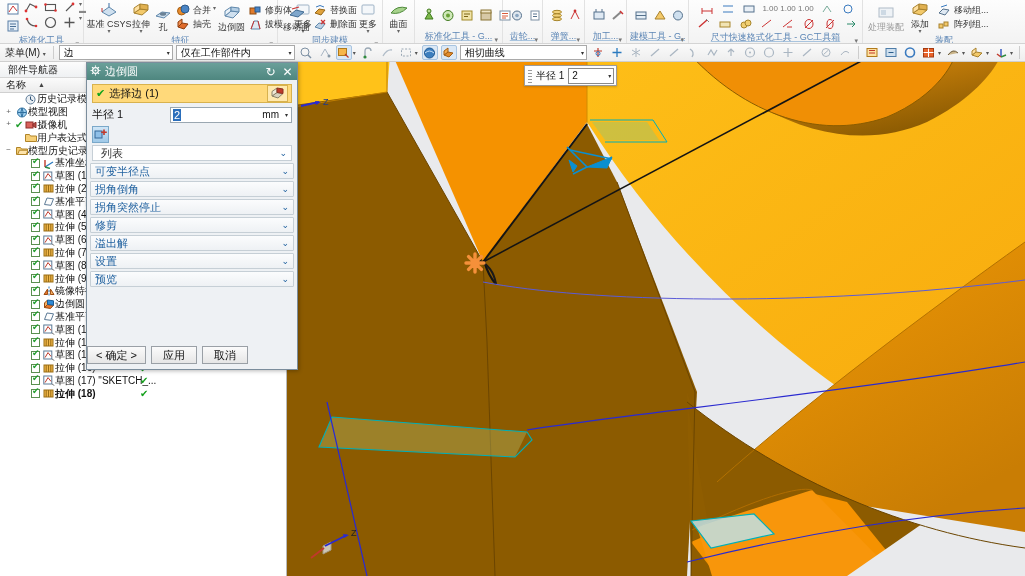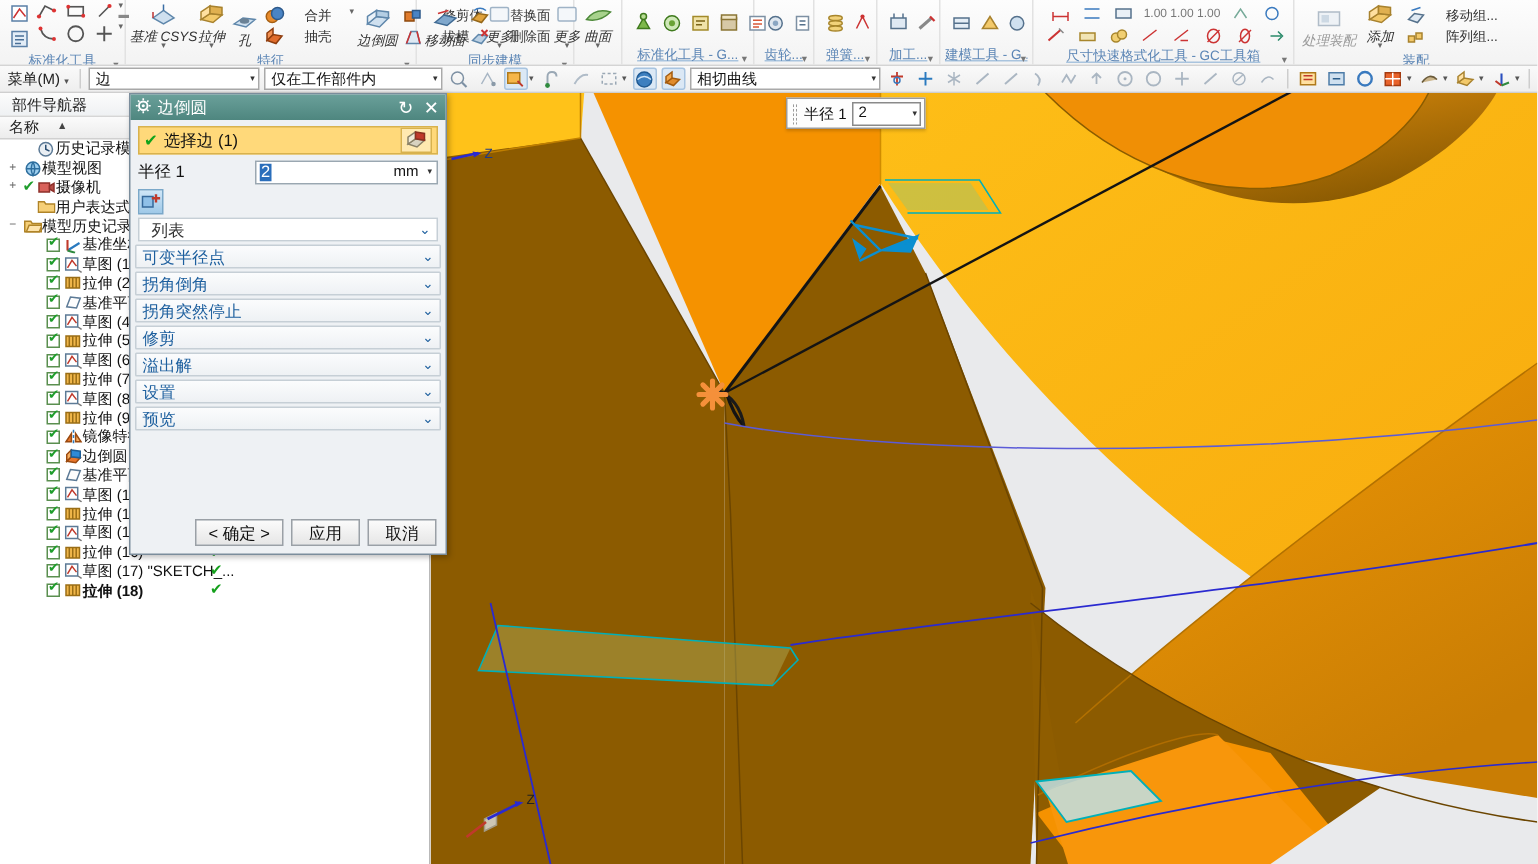--- a/index.html
+++ b/index.html
@@ -35,25 +35,25 @@
     position: relative; overflow: hidden; text-overflow: clip;
   }
   .rgroup-title span.lbl { text-decoration: underline; text-decoration-color: #a9c4de; }
   .rgroup-title .dd { position: absolute; right: 1px; top: 3px; font-size: 7px; color: #777; }
 
   .bigbtn {
     display: flex; flex-direction: column; align-items: center; justify-content: flex-start;
     width: 34px; padding-top: 1px; cursor: default;
   }
   .bigbtn .gl { height: 17px; display: flex; align-items: center; justify-content: center; }
-  .bigbtn .tx { font-size: 9px; color: #333; white-space: nowrap; line-height: 10px; font-style: italic; }
+  .bigbtn .tx { font-size: 9px; color: #333; white-space: nowrap; line-height: 10px; }
   .bigbtn .ar { font-size: 6px; color: #666; line-height: 5px; }
 
   .smbtn {
-    display: flex; gap: 12px; height: 13px; cursor: default;
+    display: flex; gap: 2px; height: 13px; cursor: default;
   }
   .smbtn .tx { font-size: 9px; color: #333; white-space: nowrap; }
   .smbtn .ar { font-size: 6px; color: #666; }
   .stack { display: flex; flex-direction: column; justify-content: center; gap: 1px; }
 
   .icbox { width: 15px; height: 14px; position: relative; flex: none; }
   .iconly { width: 16px; height: 16px; display: inline-flex; align-items: center; justify-content: center; cursor: default; }
 
   
   #selbar {
@@ -201,21 +201,21 @@
     border: 1px solid #7aa8c9; display: flex; align-items: center; justify-content: center;
     cursor: default;
   }
   .listbar {
     height: 16px; background: #fff; border: 1px solid #c6cfd6;
     display: flex; align-items: center; justify-content: space-between;
     padding: 0 4px 0 8px; font-size: 11px; color: #333; margin-bottom: 2px;
   }
   .listbar .chev { font-size: 9px; color: #1d5f9e; }
   #dlg-footer {
-    height: 26px; display: flex; align-items: center; justify-content: flex-end;
+    height: 26px; display: flex; align-items: center; justify-content: flex-start;
     gap: 5px; padding: 0 6px 2px 0; flex: none;
   }
   .dbtn {
     height: 18px; min-width: 46px; padding: 0 8px;
     background: linear-gradient(#fbfbfb,#e6e6e6); border: 1px solid #9aa0a6;
     font-size: 11px; color: #111; display: flex; align-items: center; justify-content: center;
     cursor: default;
   }
 </style>
 </head>

